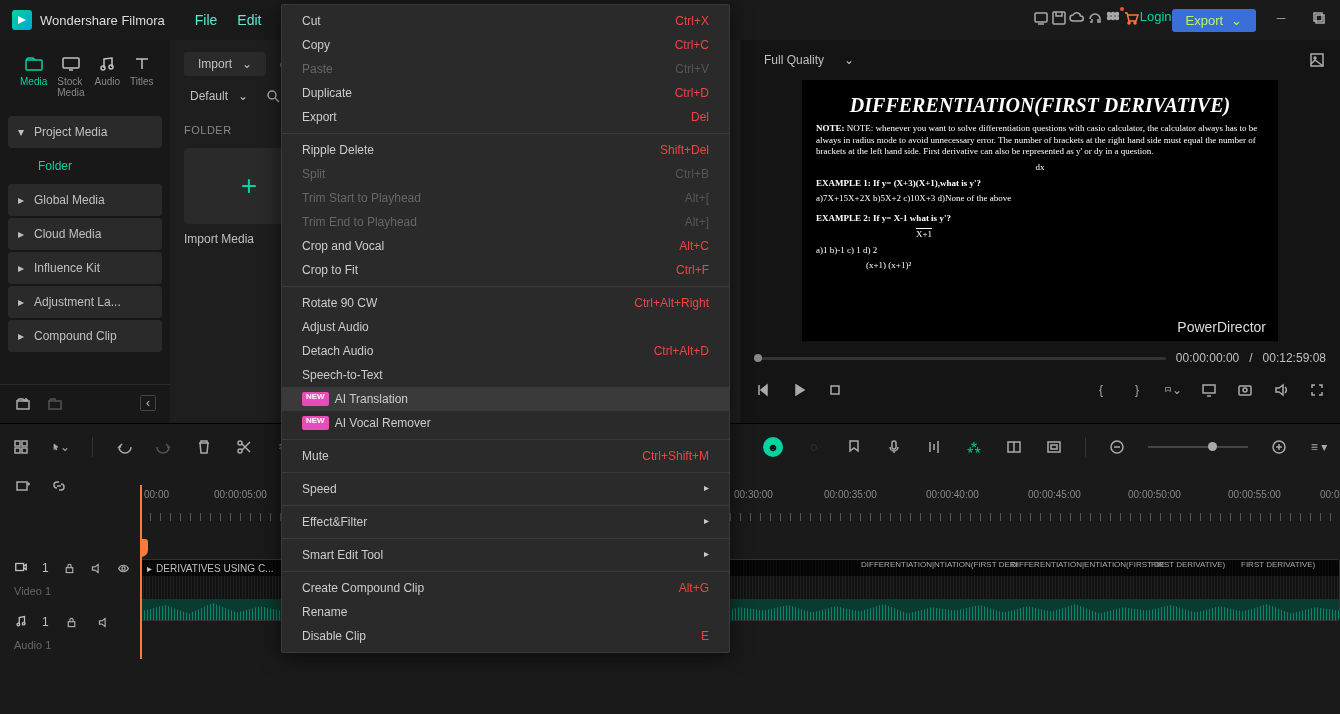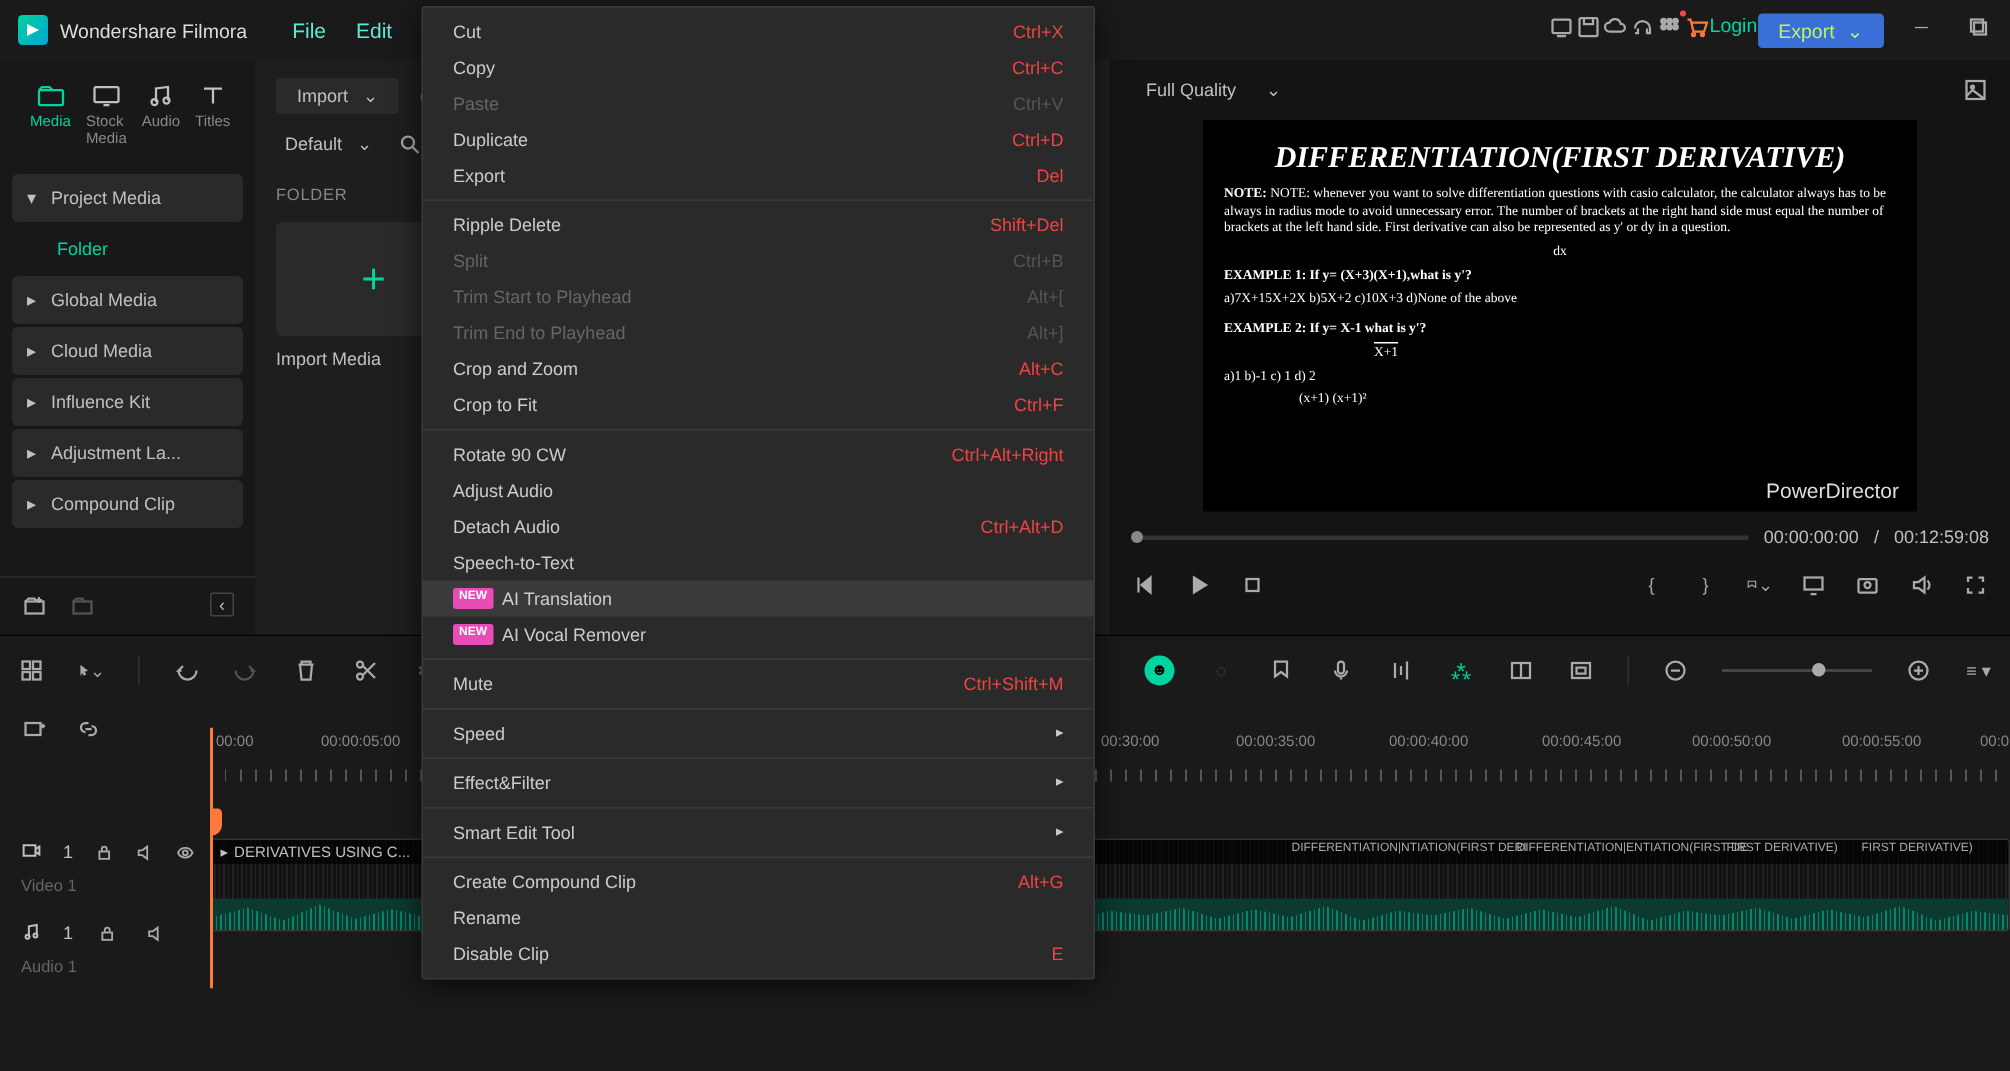--- a/index.html
+++ b/index.html
@@ -564,21 +564,21 @@
     </div>
     <div class="ctx-item disabled">
       <span>Trim Start to Playhead</span>
       <span class="key">Alt+[</span>
     </div>
     <div class="ctx-item disabled">
       <span>Trim End to Playhead</span>
       <span class="key">Alt+]</span>
     </div>
     <div class="ctx-item">
-      <span>Crop and Zoom</span>
+      <span>Crop and Vocal</span>
       <span class="key">Alt+C</span>
     </div>
     <div class="ctx-item">
       <span>Crop to Fit</span>
       <span class="key">Ctrl+F</span>
     </div>
     <div class="ctx-sep"></div>
     <div class="ctx-item">
       <span>Rotate 90 CW</span>
       <span class="key">Ctrl+Alt+Right</span>

